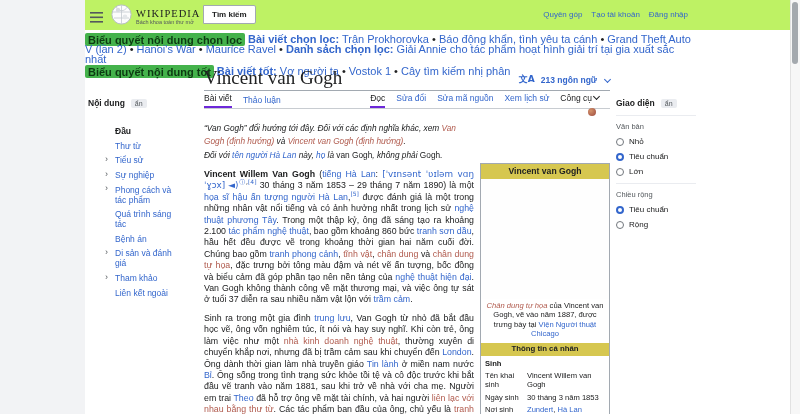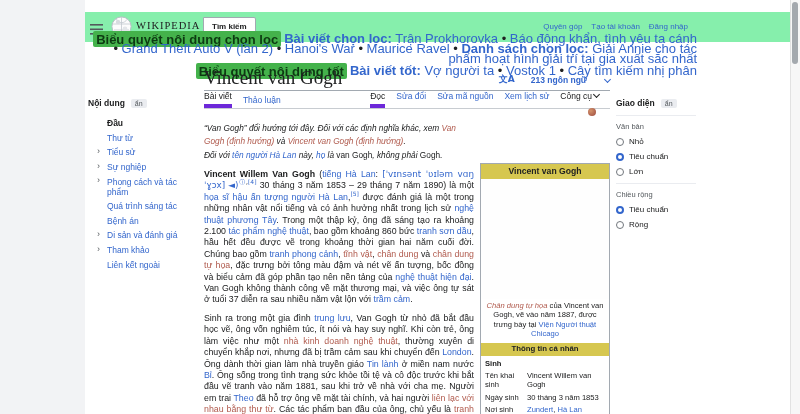--- a/index.html
+++ b/index.html
@@ -3,58 +3,58 @@
 <meta charset="utf-8">
 <style>
   html,body{margin:0;padding:0;background:#fff;}
   .page{position:relative;width:800px;height:414px;overflow:hidden;background:#fff;
         font-family:"Liberation Sans",sans-serif;color:#202122;}
   .gray-strip{position:absolute;left:0;top:0;width:85px;height:414px;background:#f2f3f5;}
   
   .scrollbar{position:absolute;right:0;top:0;width:9px;height:414px;background:#f7f7f7;border-left:1px solid #e2e2e2;}
   .scroll-thumb{position:absolute;left:1px;top:2px;width:6px;height:62px;background:#a4a9ae;border-radius:3px;}
   
-  .topbar{position:absolute;left:85px;top:12px;width:706px;height:30px;background:#86efac;}
+  .topbar{position:absolute;left:85px;top:0;width:706px;height:30px;background:#bef264;}
   .burger{position:absolute;left:5px;top:9px;cursor:pointer;}
   .logo{position:absolute;left:26px;top:4px;display:flex;align-items:center;gap:4px;}
   .wm1{font-family:"Liberation Serif",serif;font-size:10.5px;letter-spacing:1px;color:#202122;line-height:11px;}
   .wm2{font-size:5.5px;color:#54595d;line-height:7px;}
   .searchwrap{position:absolute;left:118px;top:5px;display:flex;}
   .search-input-box{position:relative;}
   .search-input{width:136px;height:17px;border:1px solid #a2a9b1;border-right:none;border-radius:2px 0 0 2px;
     padding:0 3px 0 18px;font-size:8px;font-family:"Liberation Sans",sans-serif;color:#202122;outline:none;box-sizing:content-box;}
   .mag{position:absolute;left:5px;top:5px;}
   .search-btn{height:19px;border:1px solid #a2a9b1;background:#fff;font-weight:bold;font-size:8px;
     font-family:"Liberation Sans",sans-serif;padding:0 8px;border-radius:0 2px 2px 0;color:#202122;cursor:pointer;}
   .header-links{position:absolute;right:103px;top:10px;display:flex;gap:9px;font-size:8px;}
   .header-links a{color:#3366cc;text-decoration:none;cursor:pointer;}
   
-  .notices{position:absolute;left:85px;top:34px;width:612px;text-align:right;font-size:13px;line-height:10px;color:#202122;}
+  .notices{position:absolute;left:85px;top:34px;width:612px;text-align:left;font-size:11px;line-height:10px;color:#202122;}
   .notice-line{margin-bottom:2px;}
   .badge{background:#44b24b;color:#0d3a12;font-weight:bold;padding:0.5px 3px;border-radius:2px;margin-right:3px;}
   
   .title-row{position:absolute;left:204px;top:64px;width:406px;height:26px;border-bottom:1px solid #a2a9b1;
     display:flex;justify-content:space-between;align-items:flex-end;}
   .page-title{font-family:"Liberation Serif",serif;font-size:19px;font-weight:normal;margin:0;line-height:24px;}
-  .lang-btn{color:#3366cc;font-weight:bold;font-size:8.5px;display:flex;align-items:center;gap:16px;padding-bottom:4px;cursor:pointer;}
+  .lang-btn{color:#3366cc;font-weight:bold;font-size:8.5px;display:flex;align-items:center;gap:6px;padding-bottom:4px;cursor:pointer;}
   .lang-icon{font-family:"DejaVu Sans",sans-serif;font-size:9px;font-weight:bold;}
   .chev{display:inline-block;width:4px;height:4px;border-right:1.2px solid currentColor;border-bottom:1.2px solid currentColor;
     transform:rotate(45deg);margin-left:2px;vertical-align:2px;}
   .tabs-row{position:absolute;left:204px;top:91px;width:406px;height:17px;border-bottom:1px solid #c8ccd1;
     font-size:8.5px;display:flex;align-items:flex-end;}
   .tab{padding:2px 0 3px;margin-right:11px;color:#3366cc;cursor:pointer;}
-  .tab.active{color:#202122;border-bottom:4px solid #6d28d9;}
+  .tab.active{color:#202122;border-bottom:2px solid #6d28d9;}
   .tabs-right{margin-left:auto;display:flex;}
   .tab.tools{color:#202122;}
   
   .toc{position:absolute;left:88px;top:98px;width:112px;font-size:8.5px;}
   .panel-header{display:flex;gap:6px;align-items:center;margin-bottom:7px;}
   .panel-title{font-weight:bold;font-size:8.5px;}
   .pill{background:#eaecf0;color:#54595d;font-size:7px;padding:1px 4px;border-radius:2px;cursor:pointer;}
-  .toc ul{list-style:none;margin:8px;padding:0;}
+  .toc ul{list-style:none;margin:16px;padding:0;}
   .toc li{position:relative;padding:2.3px 0 2.3px 11px;color:#3366cc;cursor:pointer;}
   .toc li.current{color:#202122;font-weight:bold;}
   .toc-arrow{position:absolute;left:1px;top:1px;color:#54595d;font-size:9px;font-weight:normal;}
   
   .appearance{position:absolute;left:616px;top:98px;width:80px;font-size:8px;}
   .app-group{border-top:1px solid #eaecf0;margin-top:7px;padding-top:6px;}
   .app-heading{color:#54595d;font-size:7.5px;margin-bottom:6px;}
   .radio-row{display:flex;align-items:center;gap:5px;margin-bottom:6px;cursor:pointer;}
   .radio{width:8px;height:8px;border:1px solid #72777d;border-radius:50%;background:#fff;box-sizing:border-box;flex:none;}
   .radio.sel{border:2.5px solid #3366cc;}

